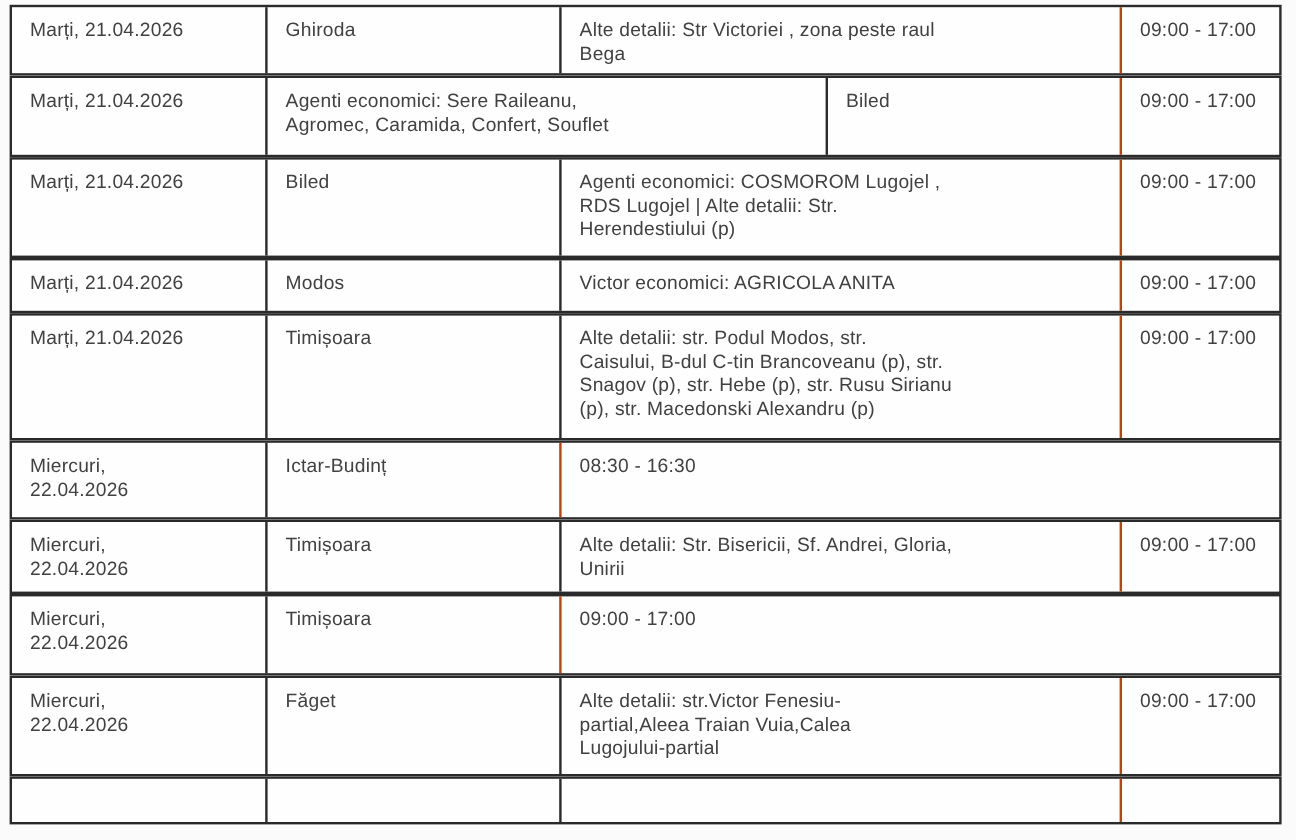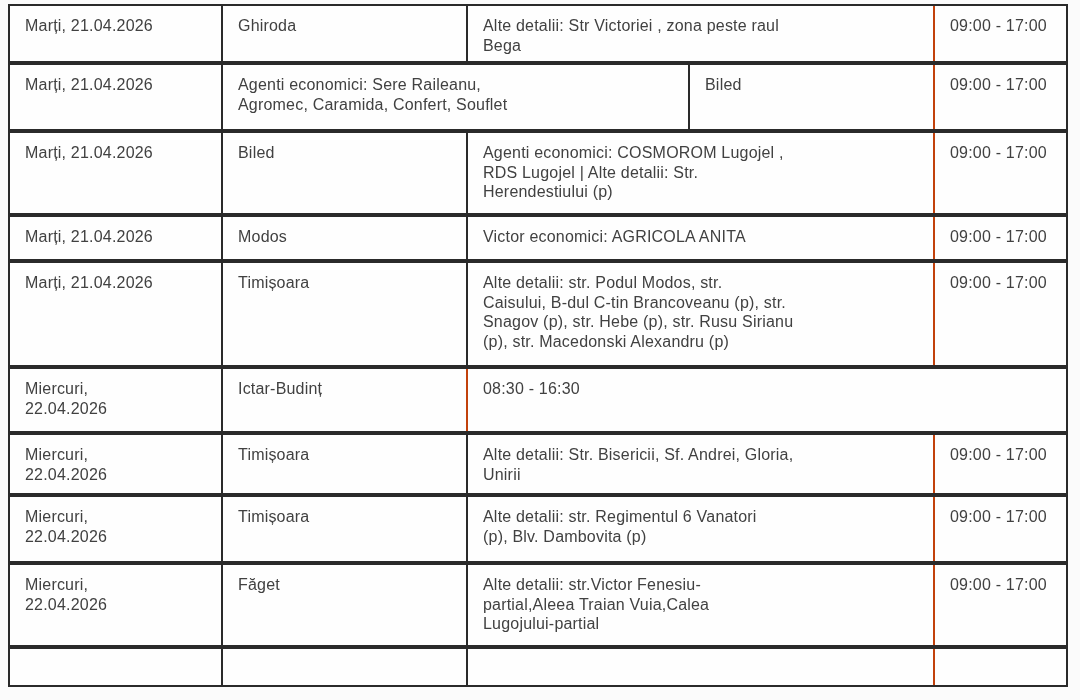--- a/index.html
+++ b/index.html
@@ -99,22 +99,20 @@
     <div class="cell c-locality">Timișoara</div>
     <div class="cell c-details">Alte detalii: Str. Bisericii, Sf. Andrei, Gloria,
 Unirii</div>
     <div class="cell c-hours">09:00 - 17:00</div>
   </div>
 
   <div class="row" style="min-height:68px">
     <div class="cell c-date">Miercuri,
 22.04.2026</div>
     <div class="cell c-locality">Timișoara</div>
-    <div class="cell c-details">Alte detalii: str. Regimentul 6 Vanatori
-(p), Blv. Dambovita (p)</div>
     <div class="cell c-hours">09:00 - 17:00</div>
   </div>
 
   <div class="row" style="min-height:84px">
     <div class="cell c-date">Miercuri,
 22.04.2026</div>
     <div class="cell c-locality">Făget</div>
     <div class="cell c-details">Alte detalii: str.Victor Fenesiu-
 partial,Aleea Traian Vuia,Calea
 Lugojului-partial</div>

